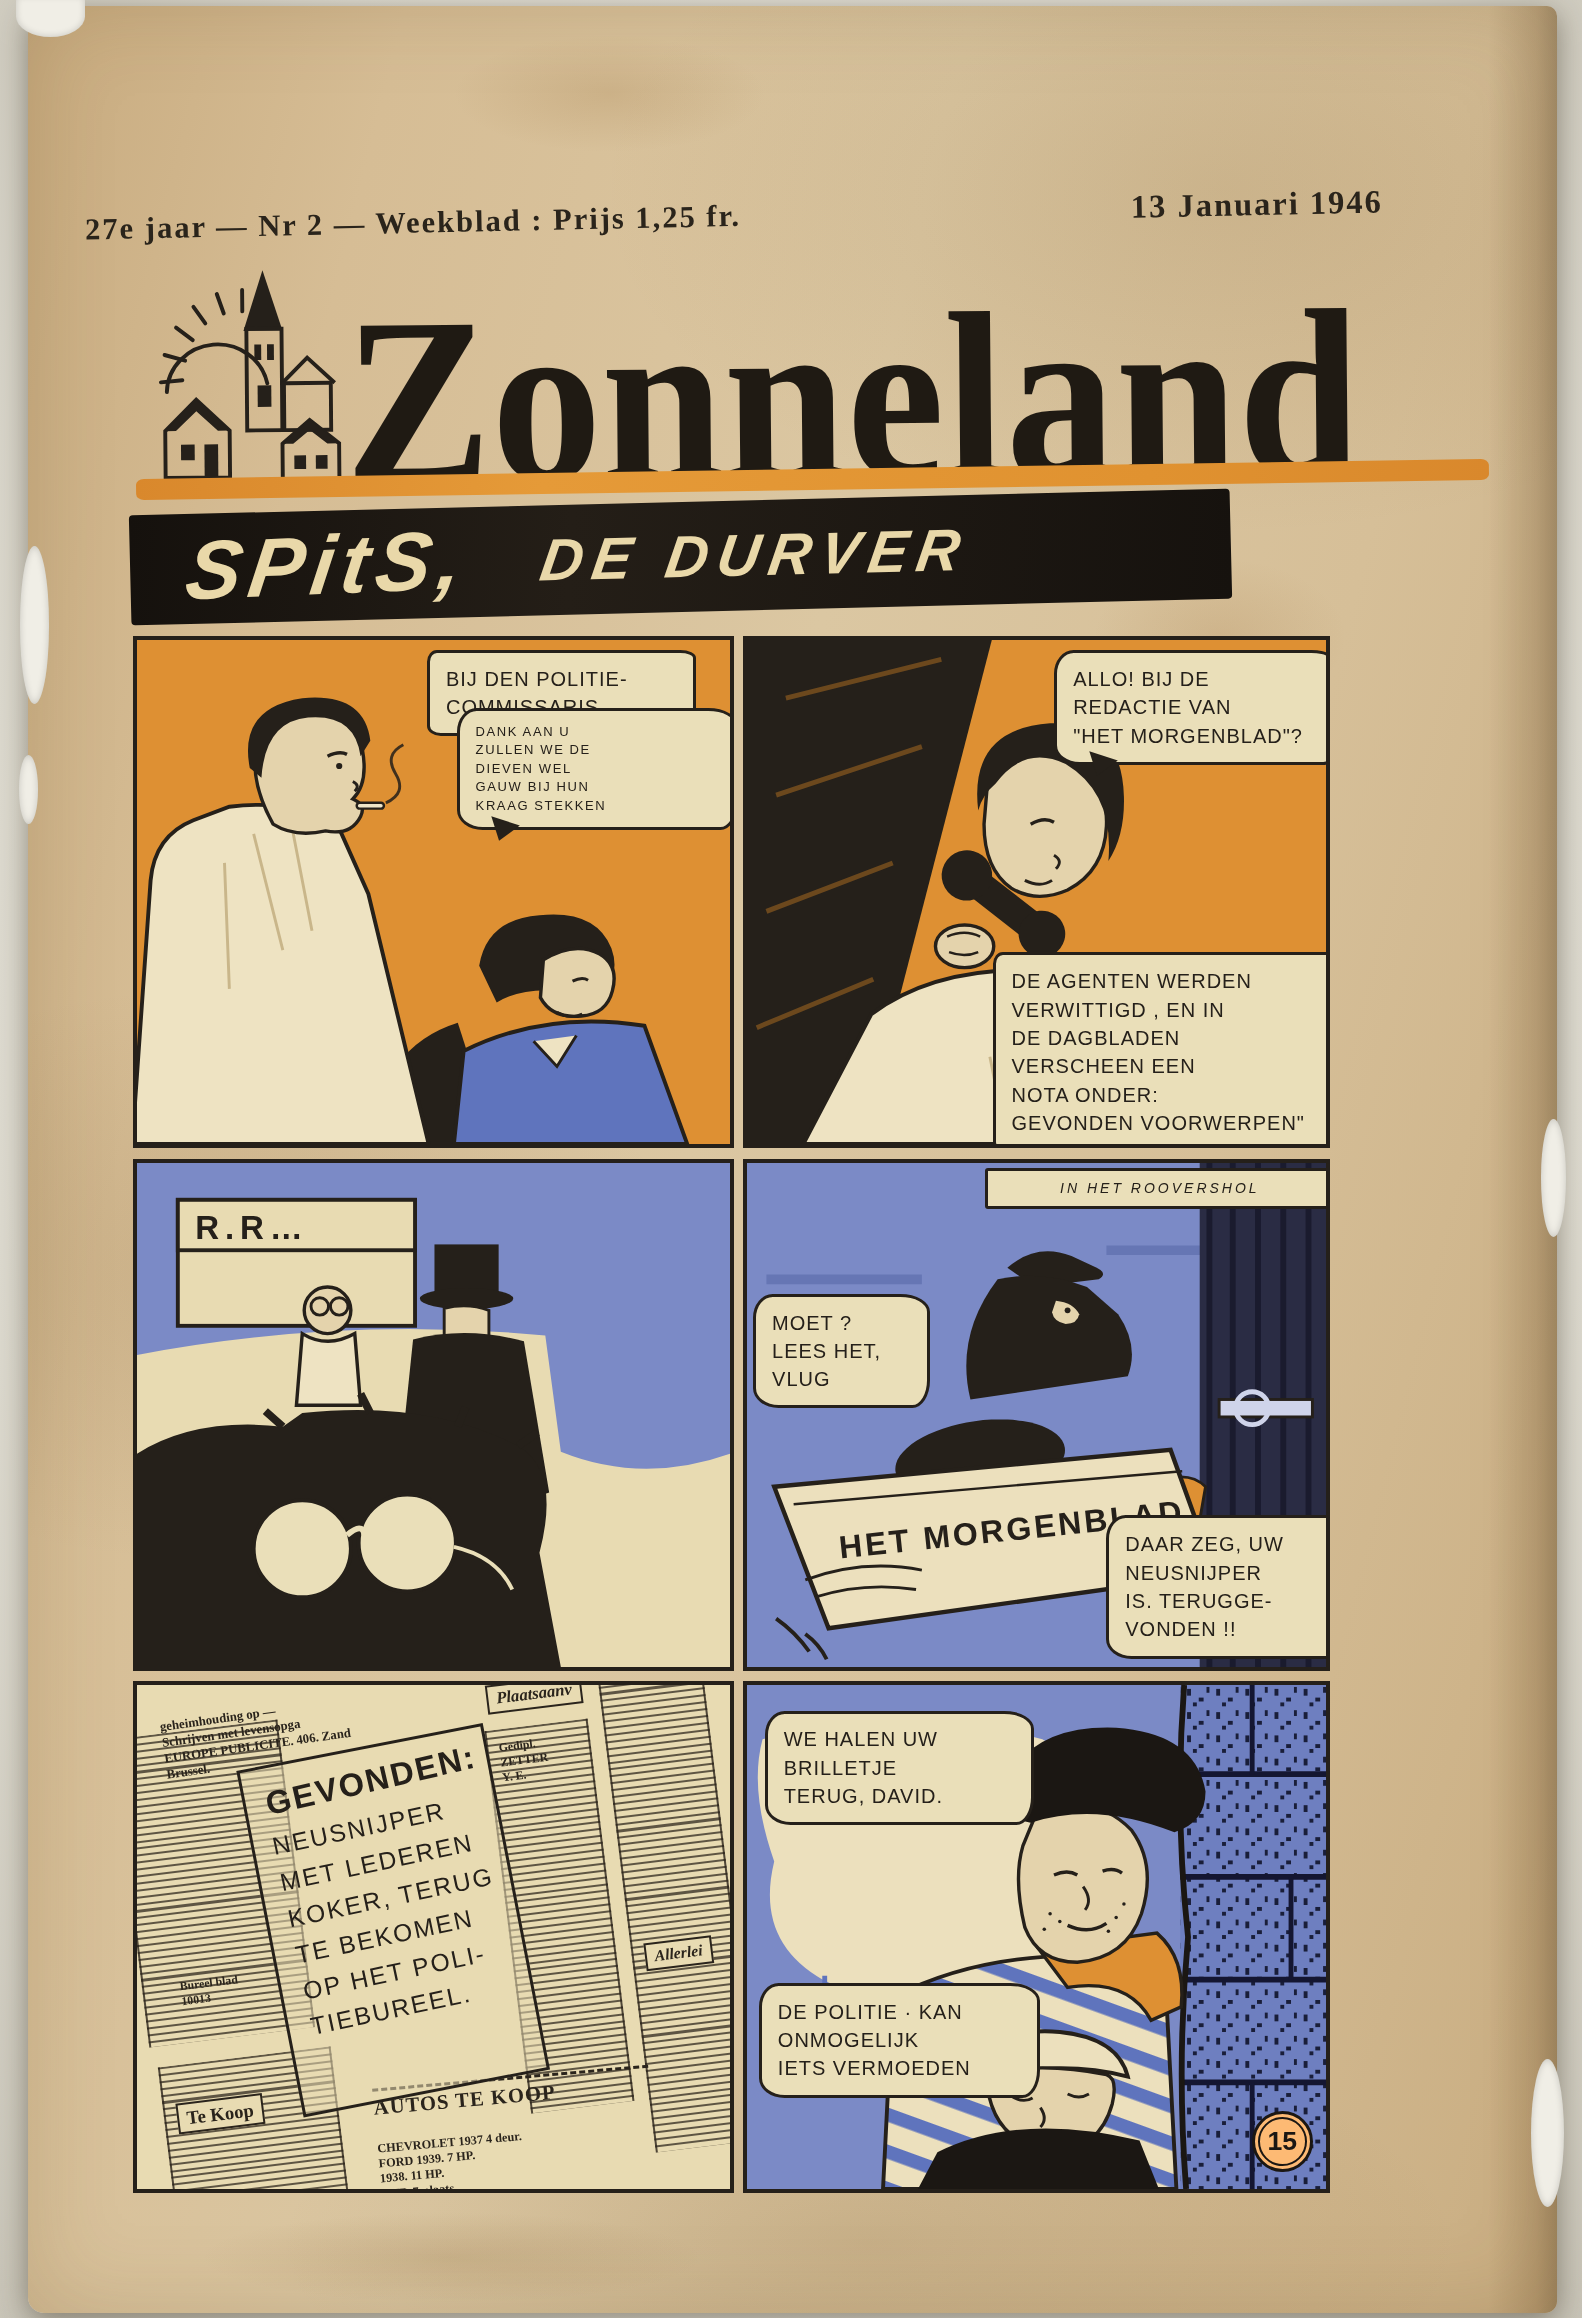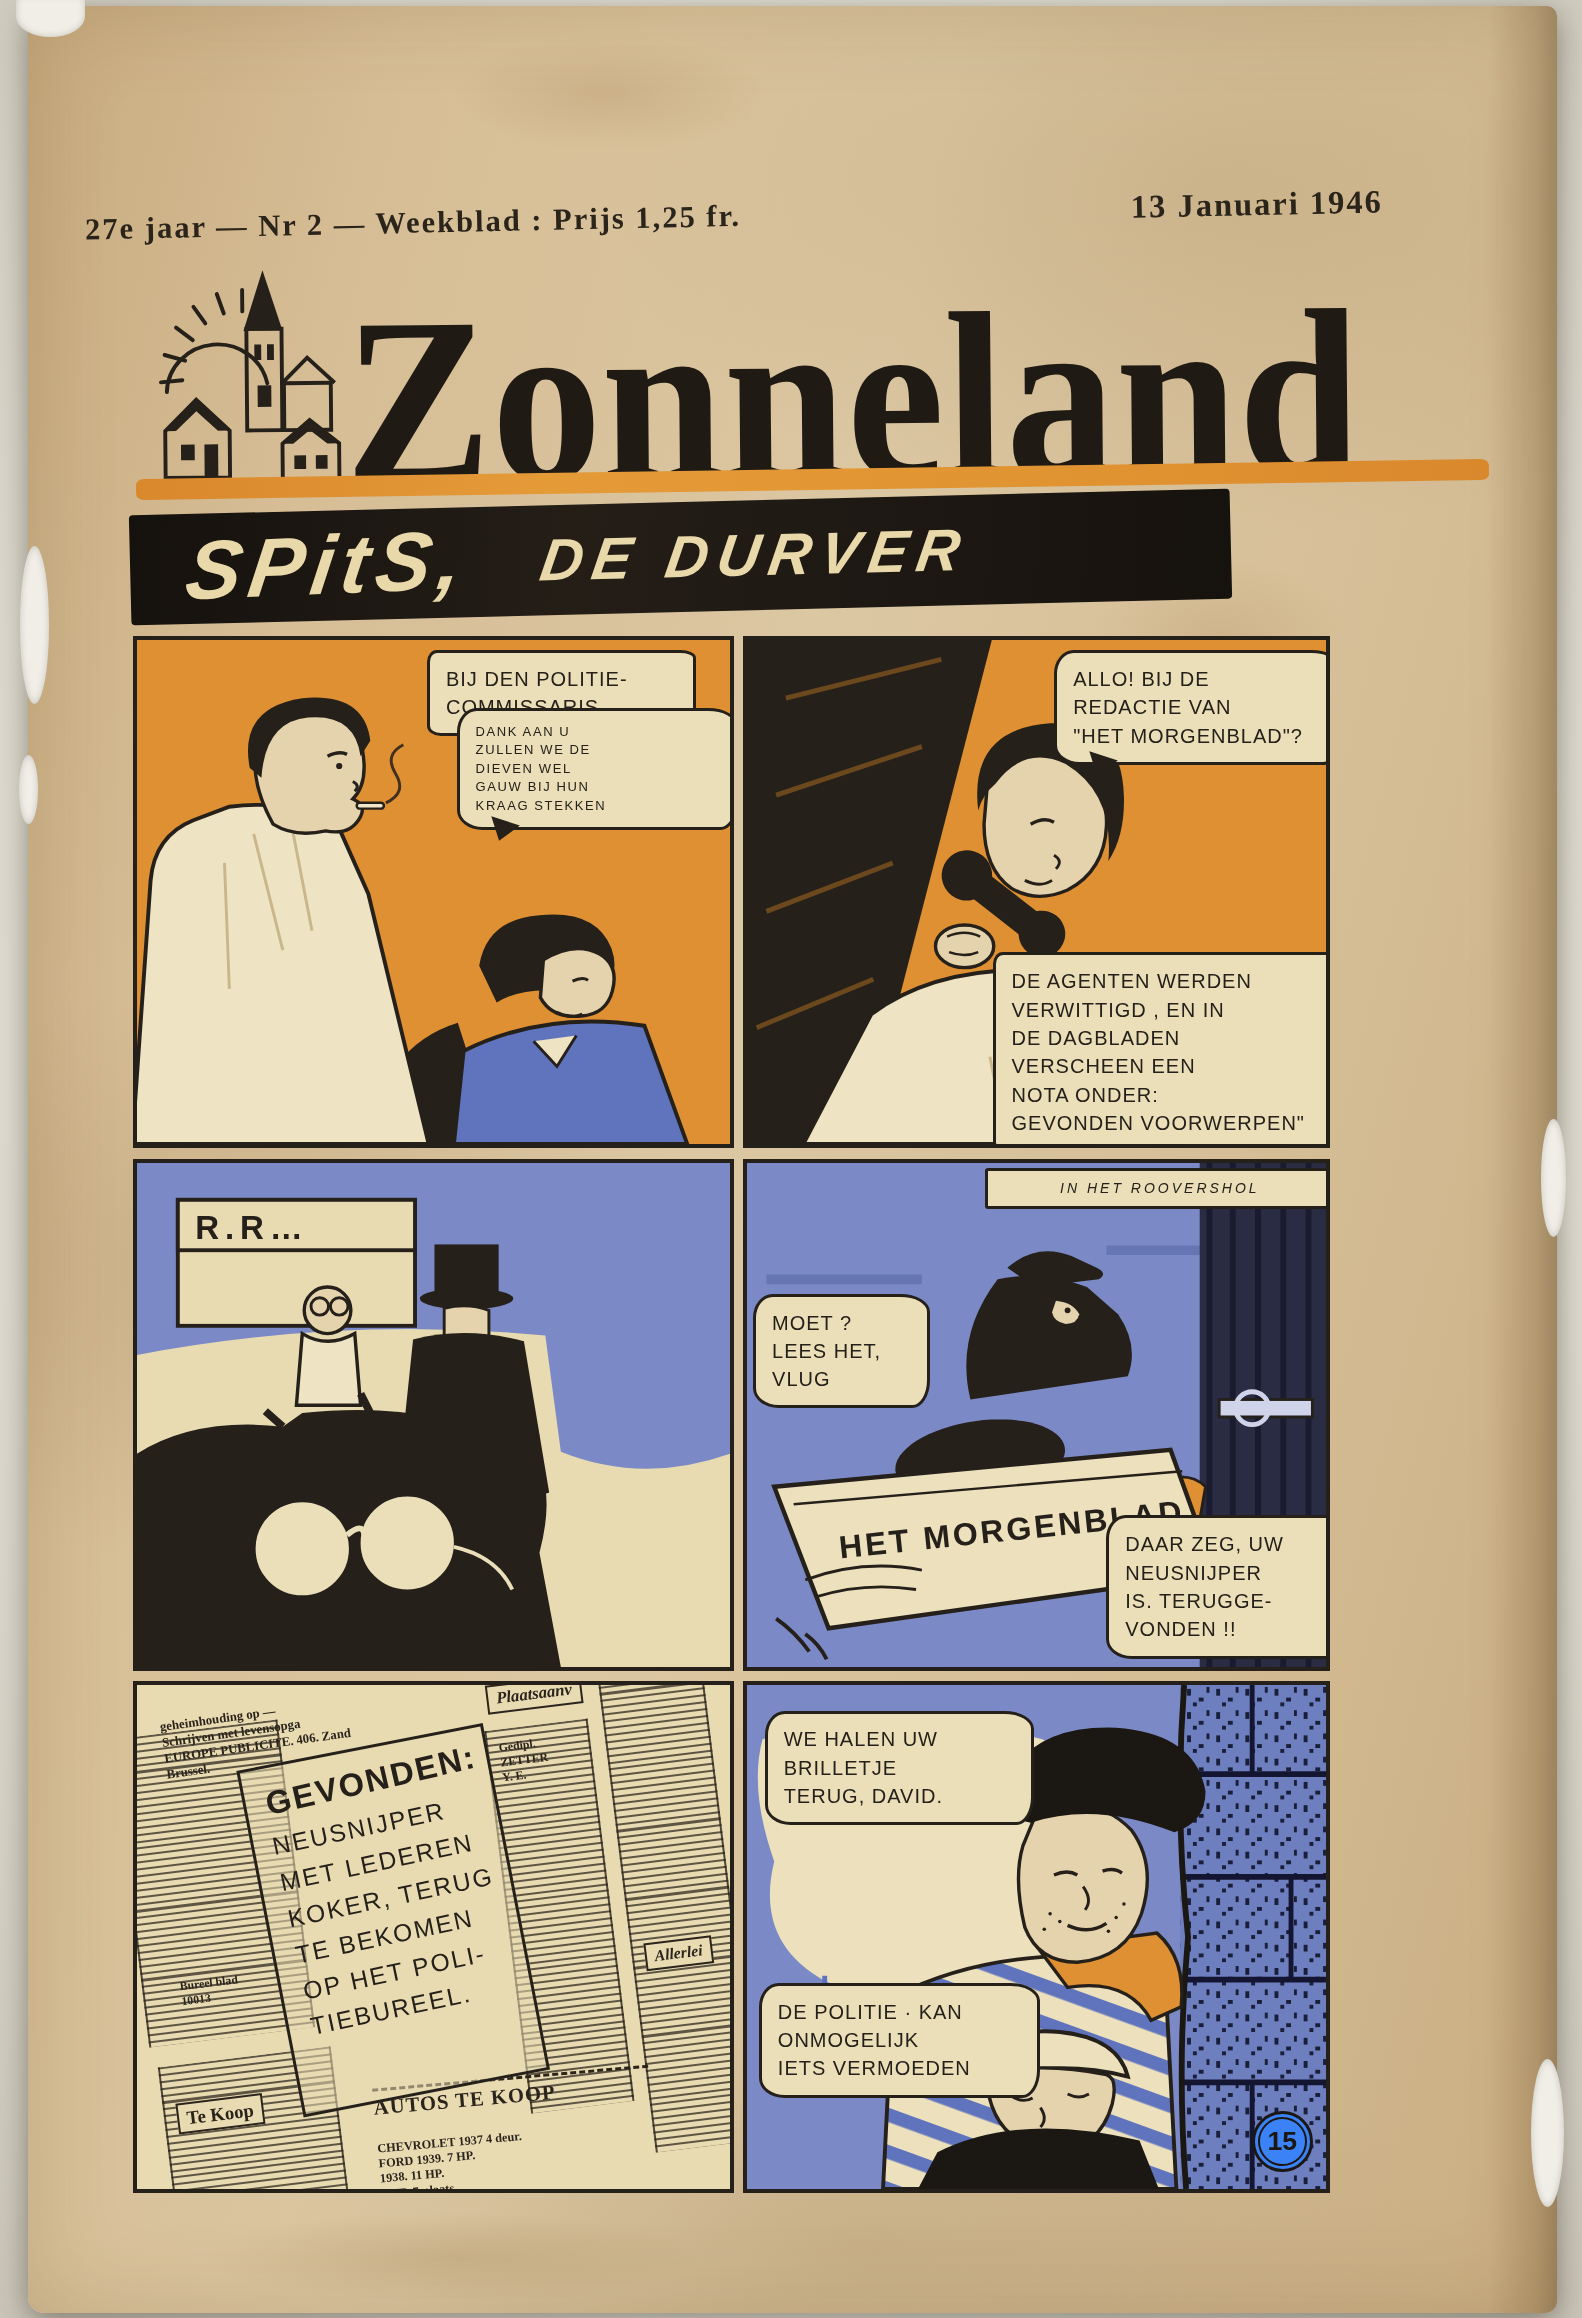--- a/index.html
+++ b/index.html
@@ -73,21 +73,21 @@
     background:#e8dbb2;}
   .gevonden-ad{position:absolute;left:24%;top:13%;width:40%;height:66%;
     border:3.9px solid #25201a;background:rgba(232,219,178,.55);
     transform:rotate(-4deg);padding:13.8px 11.8px 0 19.7px;box-sizing:border-box;z-index:3;}
   .ad-title{font-size:32.5px;font-weight:bold;letter-spacing:2px;color:#25201a;
     transform:rotate(-2deg);display:block;margin-bottom:7.9px;}
   .ad-body{font-size:24.6px;letter-spacing:2px;line-height:1.5;color:#25201a;
     white-space:pre-line;display:block;transform:rotate(-1deg);}
 
   .page-badge{position:absolute;right:13.8px;bottom:17.7px;width:55px;height:55px;
-    border:3px solid #1b1713;border-radius:50%;background:#3b82f6;z-index:5;}
+    border:3px solid #1b1713;border-radius:50%;background:#fdba74;z-index:5;}
   .page-badge-inner{position:absolute;inset:3px;border:2.5px solid #1b1713;
     border-radius:50%;display:flex;align-items:center;justify-content:center;
     font-size:26.6px;font-weight:bold;color:#1b1713;}
 </style>
 </head>
 <body>
 
 <div class="stage">
  <div class="paper">
   <div class="edge-curl"></div>

